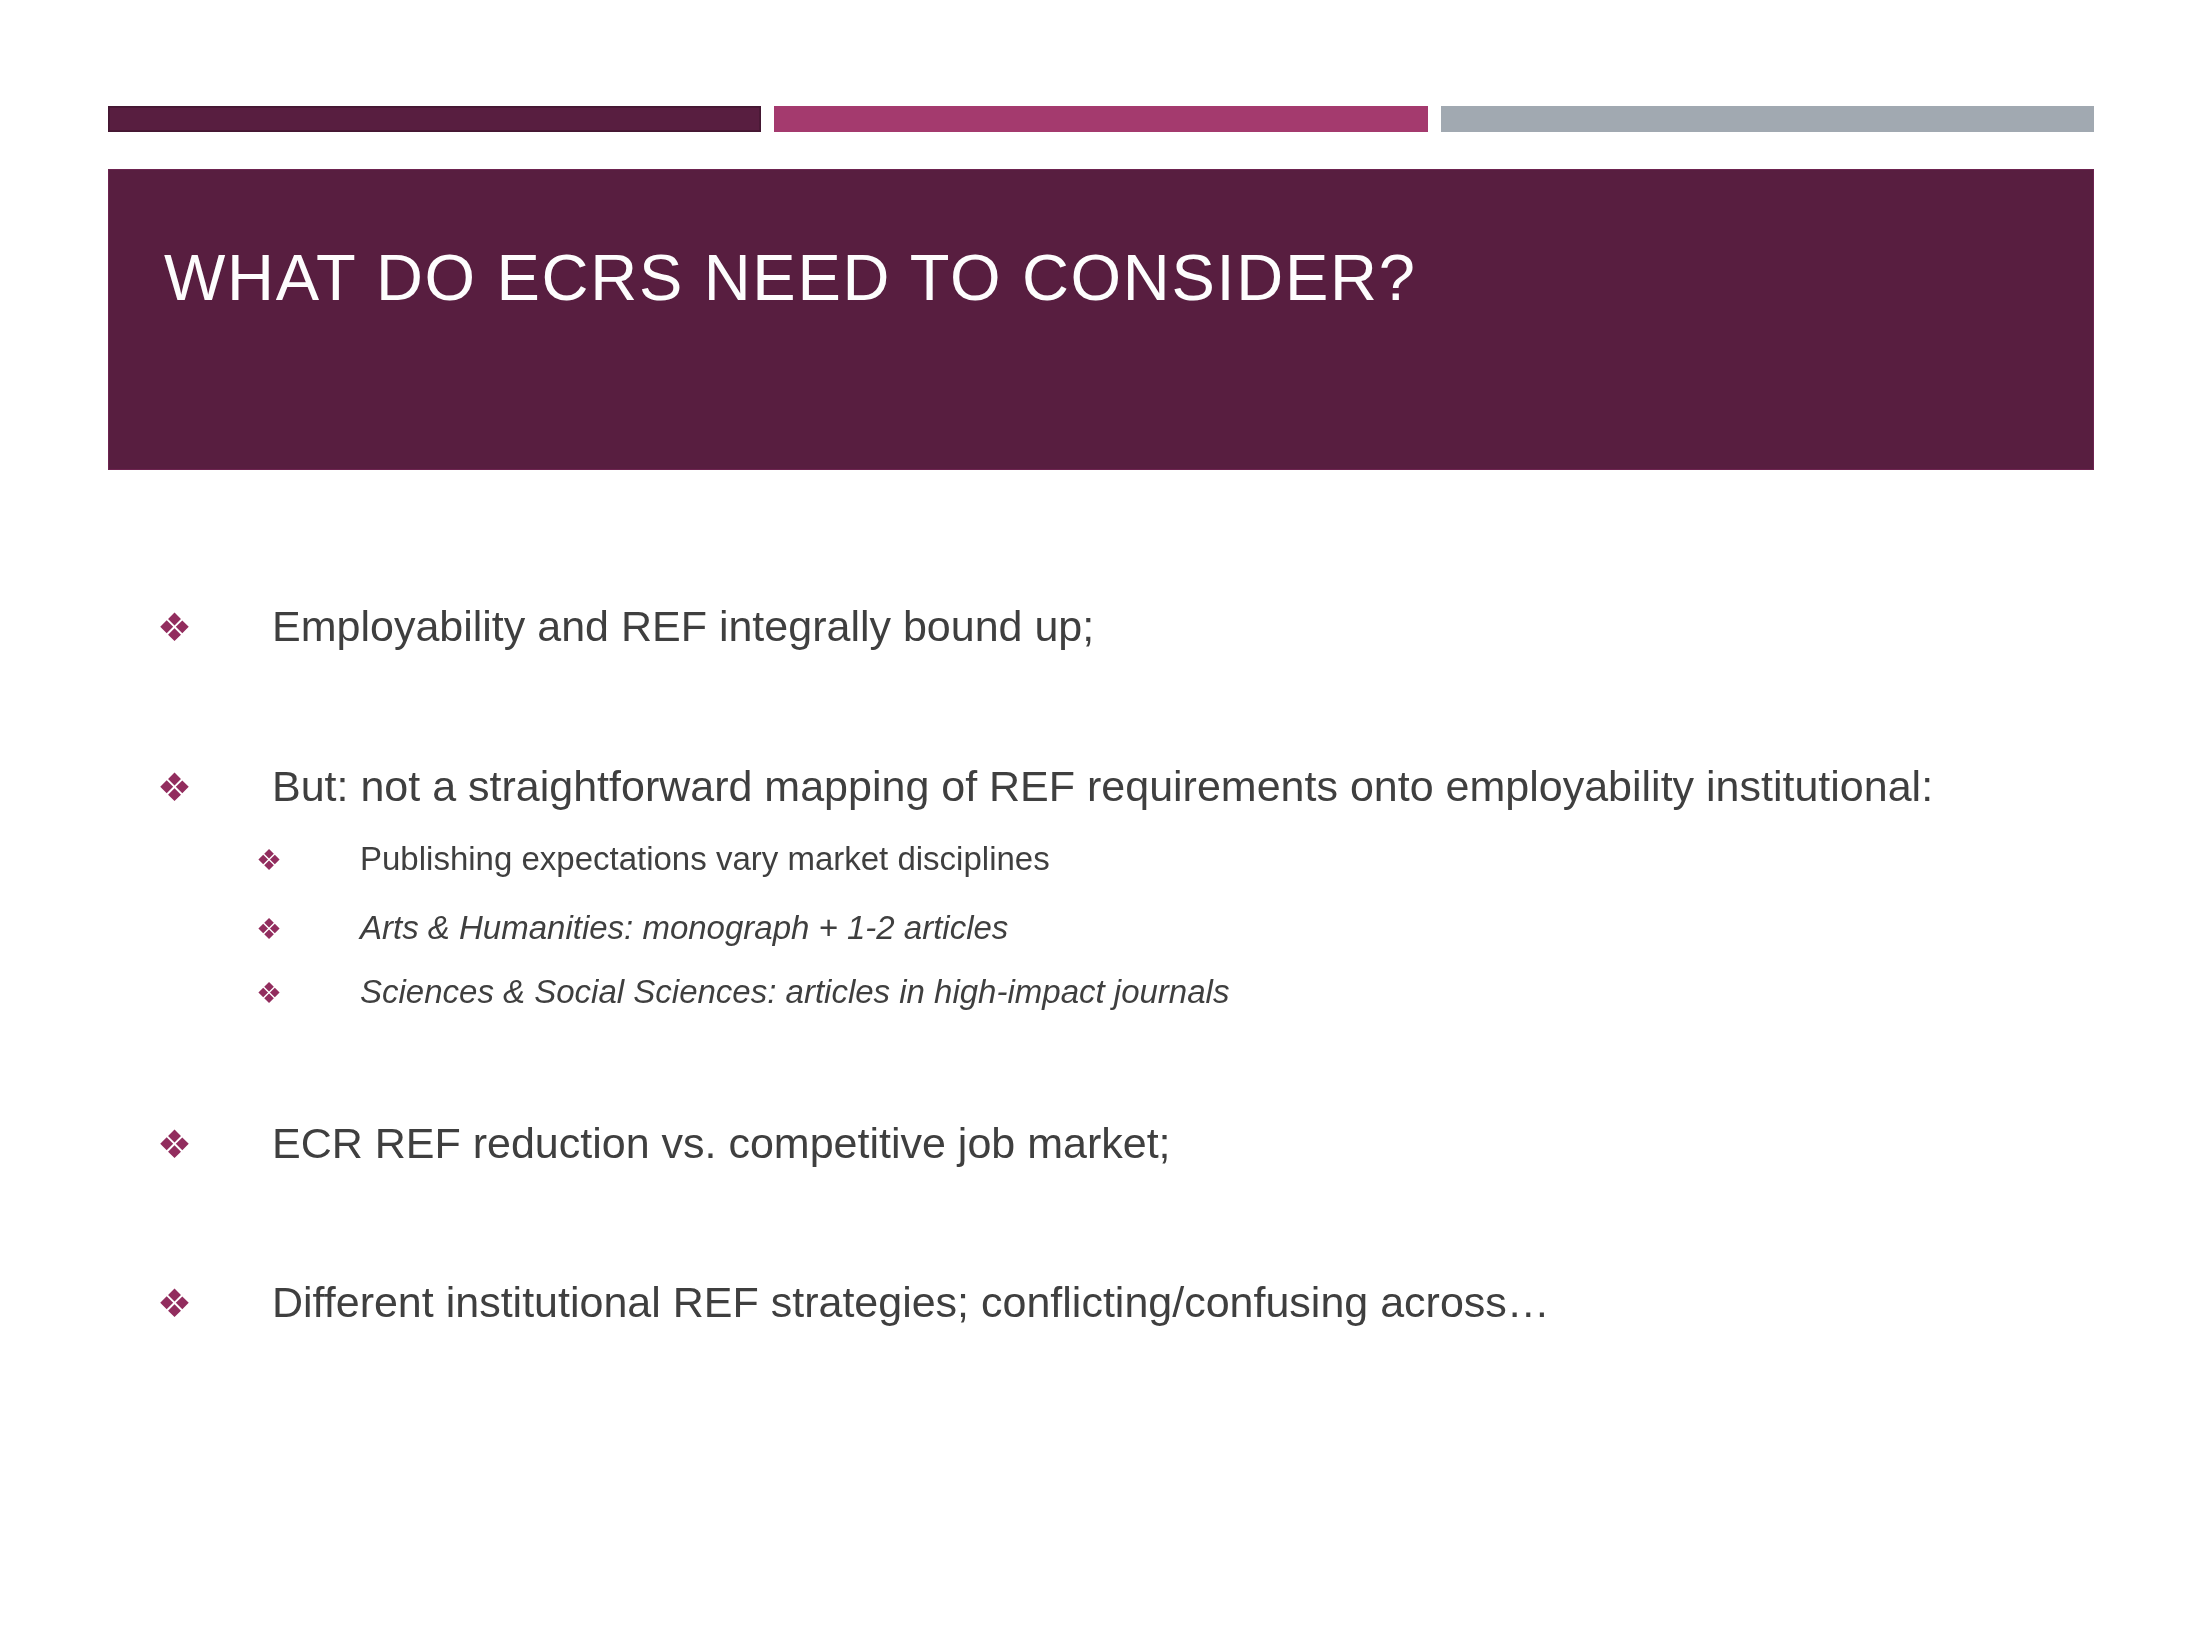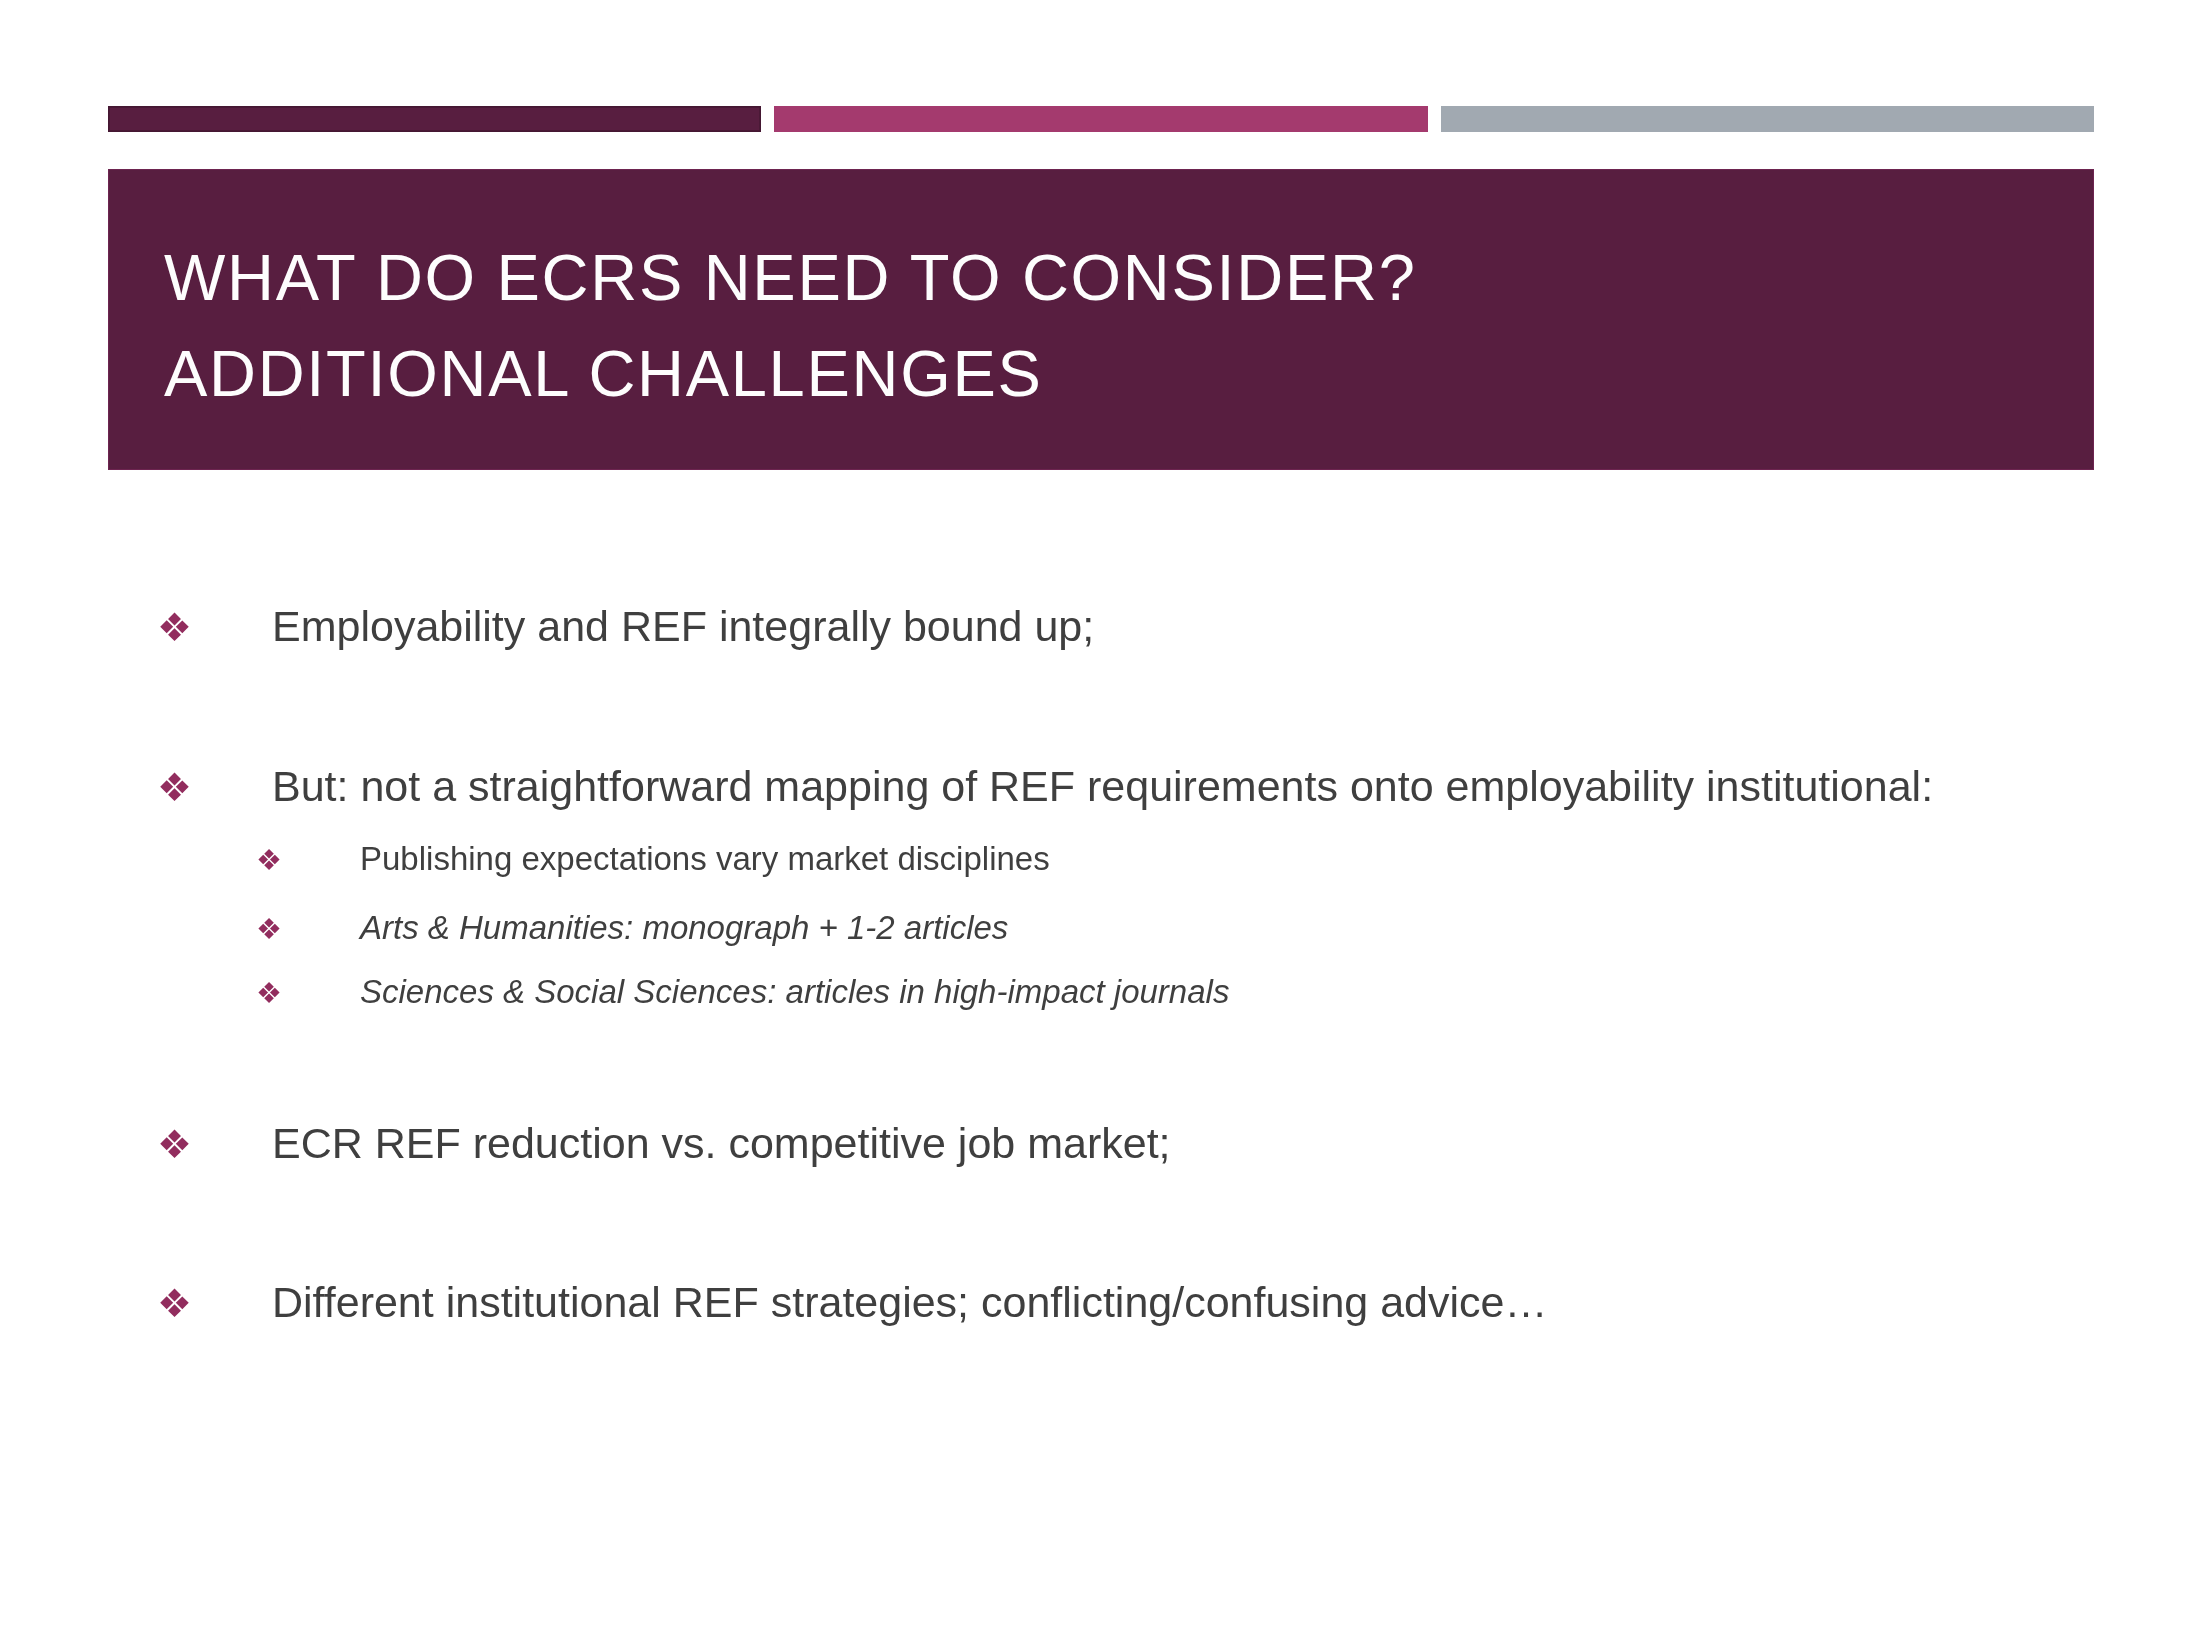--- a/index.html
+++ b/index.html
@@ -83,21 +83,20 @@
 <div class="slide">
 
   <div class="top-bars">
     <div class="bar bar-dark"></div>
     <div class="bar bar-pink"></div>
     <div class="bar bar-gray"></div>
   </div>
 
   <div class="title-block">
     <span class="title-line">WHAT DO ECRS NEED TO CONSIDER?</span>
-    <span class="title-line">ADDITIONAL CHALLENGES</span>
   </div>
 
   <div class="bullet l1" style="top:602px">
     <span class="marker">❖</span>
     <span class="text">Employability and REF integrally bound up;</span>
   </div>
 
   <div class="bullet l1" style="top:762px">
     <span class="marker">❖</span>
     <span class="text">But: not a straightforward mapping of REF requirements onto employability institutional:</span>
@@ -118,17 +117,17 @@
     <span class="text">Sciences &amp; Social Sciences: articles in high-impact journals</span>
   </div>
 
   <div class="bullet l1" style="top:1119px">
     <span class="marker">❖</span>
     <span class="text">ECR REF reduction vs. competitive job market;</span>
   </div>
 
   <div class="bullet l1" style="top:1278px">
     <span class="marker">❖</span>
-    <span class="text">Different institutional REF strategies; conflicting/confusing advice…</span>
+    <span class="text">Different institutional REF strategies; conflicting/confusing across…</span>
   </div>
 
 </div>
 
 
 </body></html>

